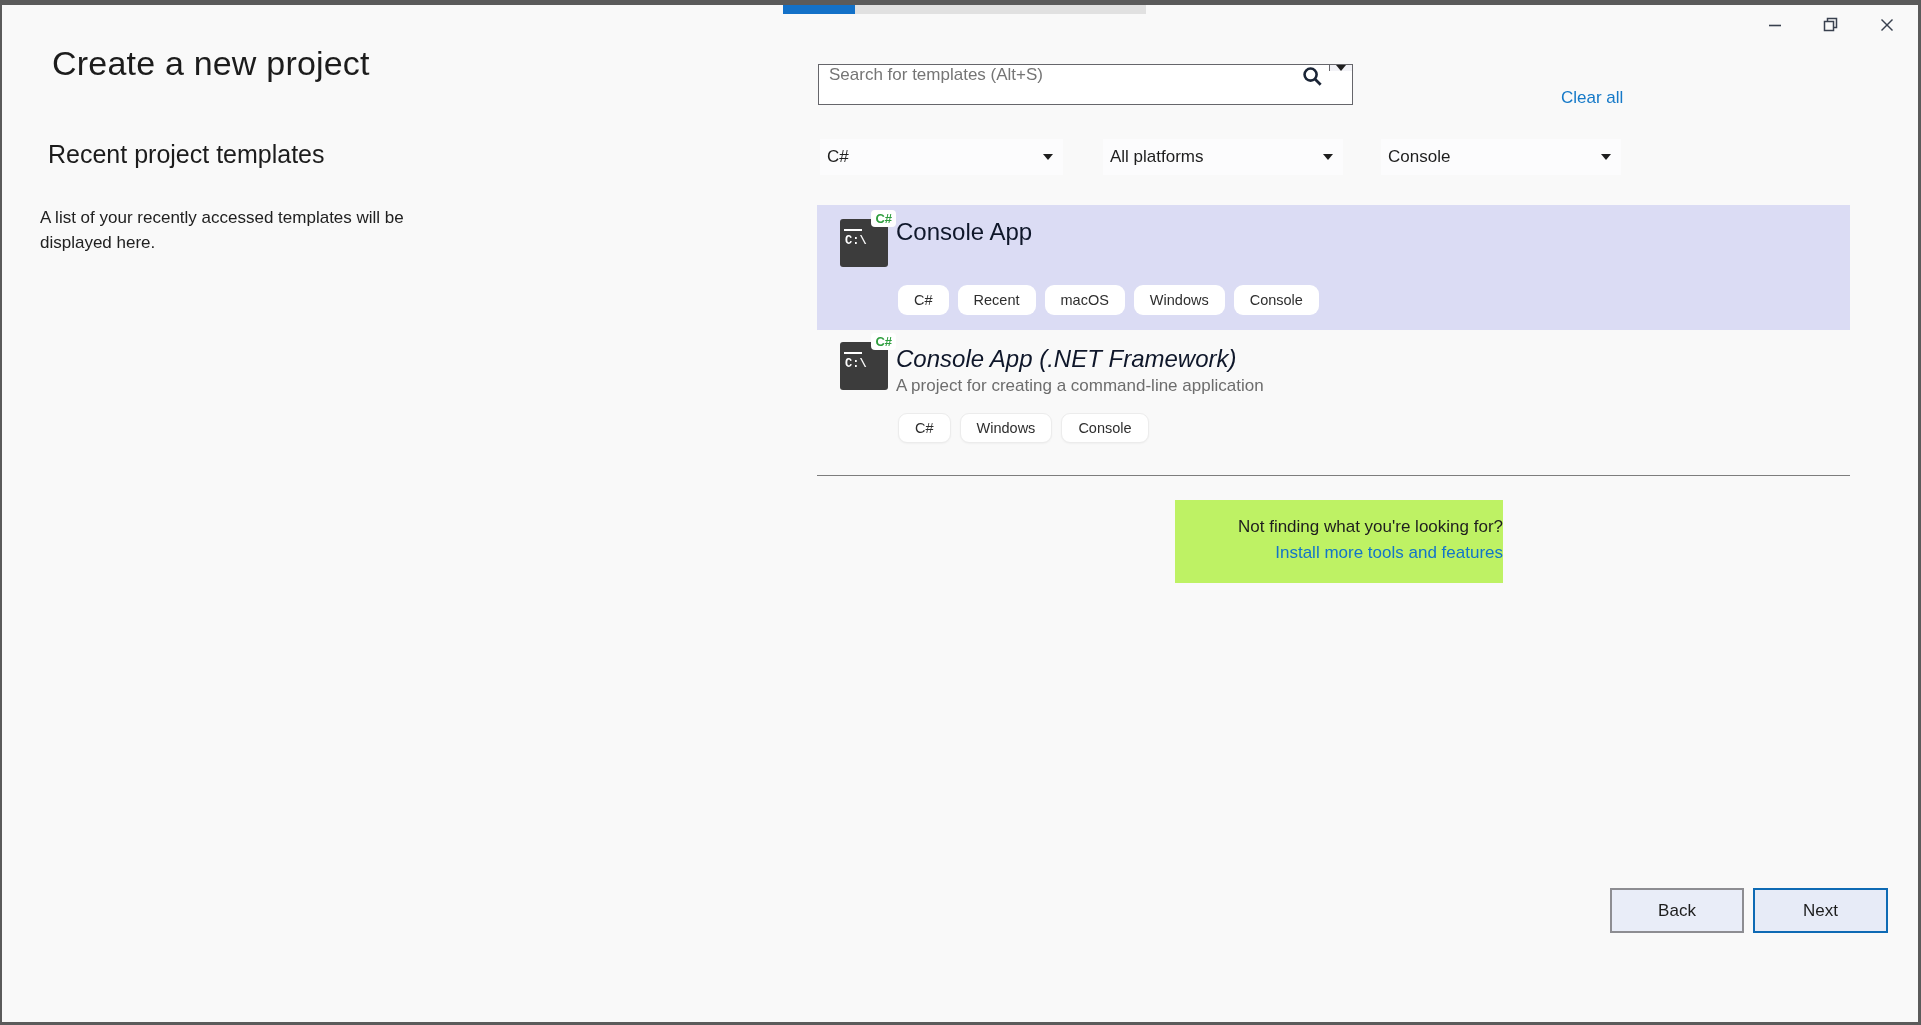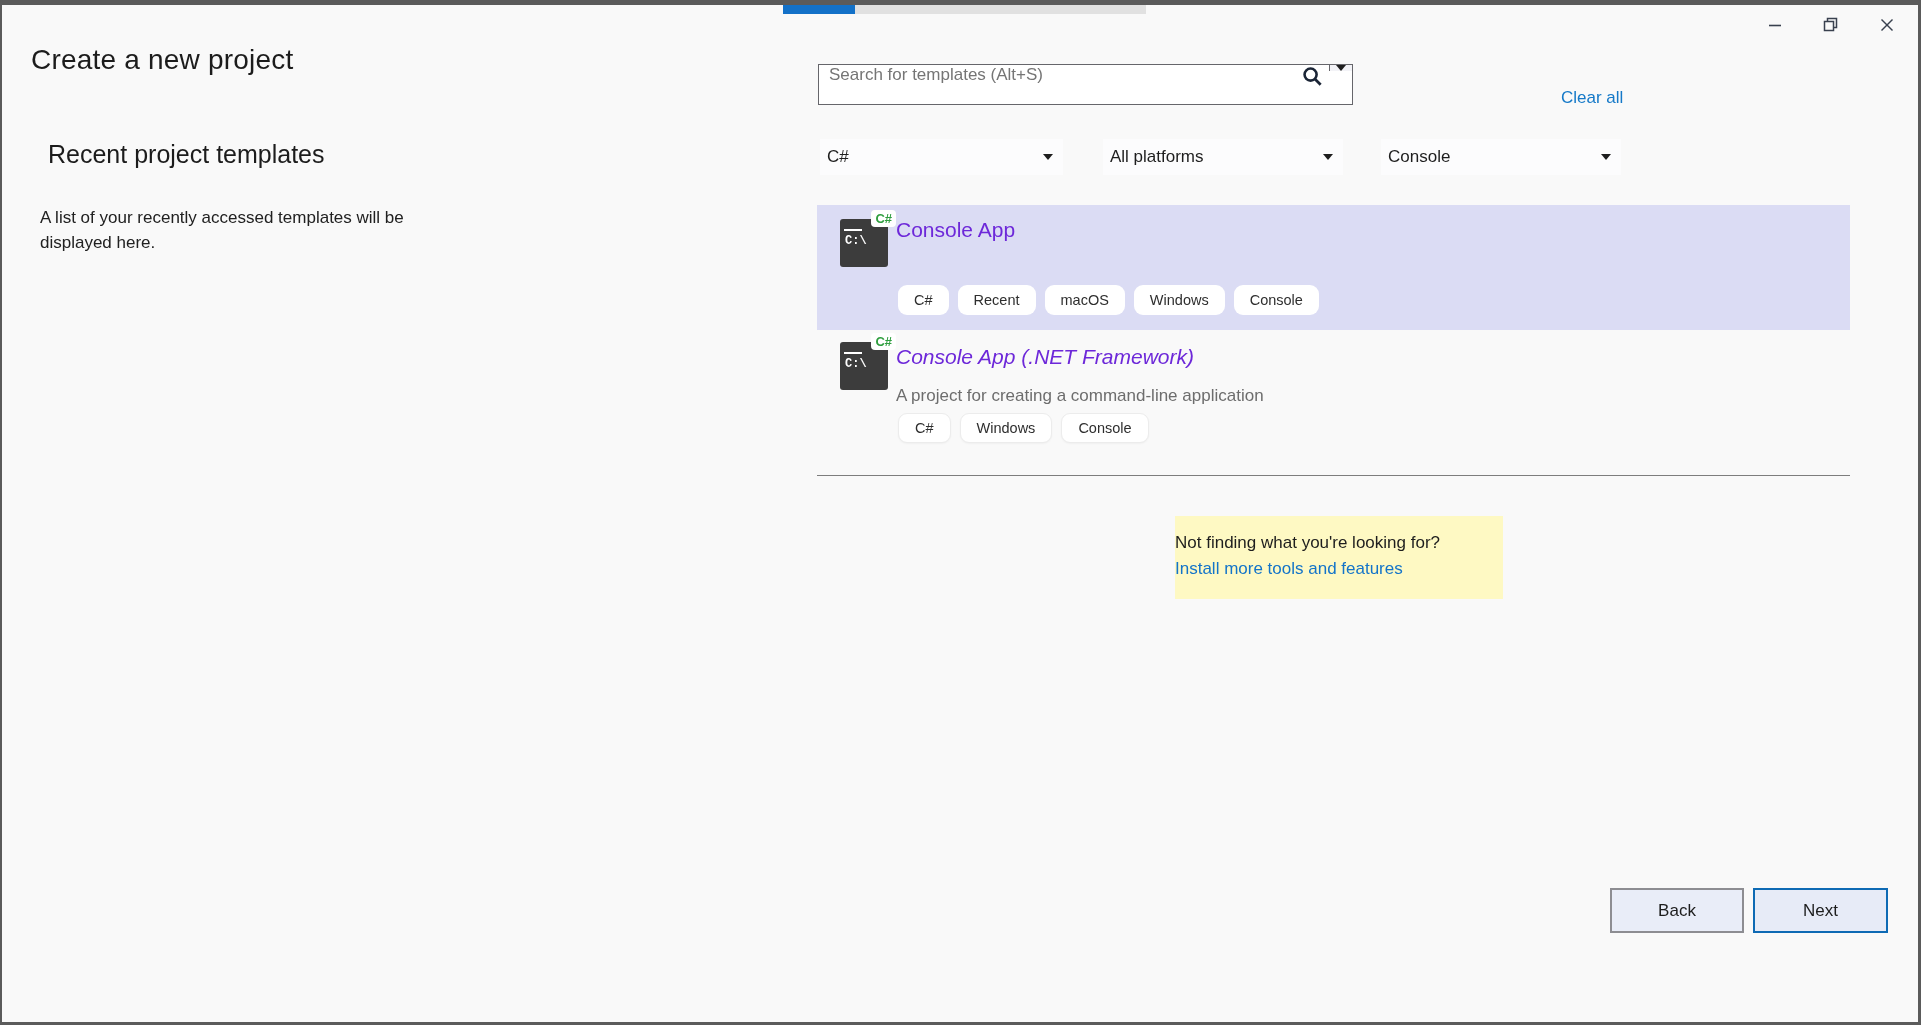--- a/index.html
+++ b/index.html
@@ -12,21 +12,21 @@
   
   .top-strip { position:absolute; left:0; top:0; width:100%; height:5px; background:#5b5b5b; z-index:40; }
   .tab-seg-blue { position:absolute; left:783px; top:5px; width:72px; height:9px; background:#1371c8; z-index:40; }
   .tab-seg-gray { position:absolute; left:855px; top:5px; width:291px; height:9px; background:#e1e1e1; z-index:40; }
 
   
   .win-controls { position:absolute; right:6px; top:4px; display:flex; z-index:60; }
   .win-btn { width:56px; height:42px; display:flex; align-items:center; justify-content:center; cursor:default; }
 
   
-  .h1 { position:absolute; left:31px; top:44px; font-size:28px; font-weight:400; letter-spacing:.2px; color:#1c1c1c; }
+  .h1 { position:absolute; left:52px; top:44px; font-size:34px; font-weight:400; letter-spacing:.2px; color:#1c1c1c; }
   .h2 { position:absolute; left:48px; top:140px; font-size:25px; font-weight:400; color:#1c1c1c; }
   .recent-empty { position:absolute; left:40px; top:205px; width:395px; font-size:17px; line-height:25px; color:#212121; }
 
   
   .search-box { position:absolute; left:818px; top:64px; width:535px; height:41px; background:#fff; border:1px solid #66666b; display:flex; align-items:flex-start; }
   .search-input { flex:1; border:none; outline:none; background:transparent; font-family:inherit; font-size:17px; color:#1e1e1e; padding:0 4px 0 10px; }
   .search-input::placeholder { color:#757575; opacity:1; }
   .search-glyph { width:34px; display:flex; align-items:center; justify-content:center; }
   .search-drop { width:23px; border-left:1px solid #66666b; background:#f3f3f7; display:flex; align-items:center; justify-content:center; }
   .clear-all { position:absolute; left:1561px; top:88px; font-size:17px; color:#1579c8; cursor:pointer; }
@@ -42,36 +42,36 @@
   
   .tpl-item { position:absolute; left:817px; width:1033px; }
   .tpl-item.selected { top:205px; height:125px; background:#dbdcf4; }
   .tpl-item.plain { top:330px; height:143px; background:transparent; }
   .tpl-icon { position:absolute; left:23px; width:48px; height:48px; background:#3c3c3c; border-radius:3px; }
   .tpl-item.selected .tpl-icon { top:14px; }
   .tpl-item.plain .tpl-icon { top:12px; }
   .tpl-icon .bar { position:absolute; left:4px; top:10px; width:18px; height:2px; background:#fff; }
   .tpl-icon .prompt { position:absolute; left:5px; top:15px; color:#fff; font-size:12px; font-weight:bold; font-family:"Liberation Mono","DejaVu Sans Mono",monospace; }
   .tpl-badge { position:absolute; right:-8px; top:-9px; background:#fff; border-radius:4px; padding:1px 4px; font-size:13px; font-weight:bold; color:#2f9e3f; }
-  .tpl-title { position:absolute; left:79px; font-size:21px; color:#6d28d9; }
+  .tpl-title { position:absolute; left:79px; font-size:24px; color:#0f172a; }
   .tpl-item.selected .tpl-title { top:13px; }
   .tpl-item.plain .tpl-title { top:15px;font-style:italic; }
   .tpl-desc { position:absolute; left:79px; font-size:17px; }
   .tpl-item.selected .tpl-desc { top:44px; color:#262b33; }
-  .tpl-item.plain .tpl-desc { top:56px; color:#6d6d6d; }
+  .tpl-item.plain .tpl-desc { top:46px; color:#6d6d6d; }
   .tpl-tags { position:absolute; left:81px; display:flex; gap:9px; }
   .tpl-item.selected .tpl-tags { top:80px; }
   .tpl-item.plain .tpl-tags { top:83px; }
   .chip { height:30px; display:flex; align-items:center; padding:0 16px; background:#fff; border-radius:9px; font-size:14.5px; color:#2e2e2e; }
   .tpl-item.plain .chip { border:1px solid #ececec; box-shadow:0 1px 2px rgba(0,0,0,.04); }
 
   .list-sep { position:absolute; left:817px; top:475px; width:1033px; height:1px; background:#7d7d7d; }
 
   
-  .nf-card { position:absolute; left:1175px; top:516px; width:328px; height:83px; background:#fef9c3; text-align:left; }
+  .nf-card { position:absolute; left:1175px; top:500px; width:328px; height:83px; background:#bef264; text-align:right; }
   .nf-text { margin-top:17px; font-size:17px; color:#1e1e1e; }
   .nf-link { margin-top:6px; font-size:17px; color:#1374c9; cursor:pointer; }
 
   
   .btn { position:absolute; top:888px; height:45px; display:flex; align-items:center; justify-content:center; font-size:17px; color:#1d1d1d; cursor:default; }
   .btn-back { left:1610px; width:134px; background:#e9edf8; border:2px solid #8d8d92; }
   .btn-next { left:1753px; width:135px; background:#e7ebf7; border:2px solid #0e6ab4;text-align:center; }
 </style>
 </head>
 <body>

